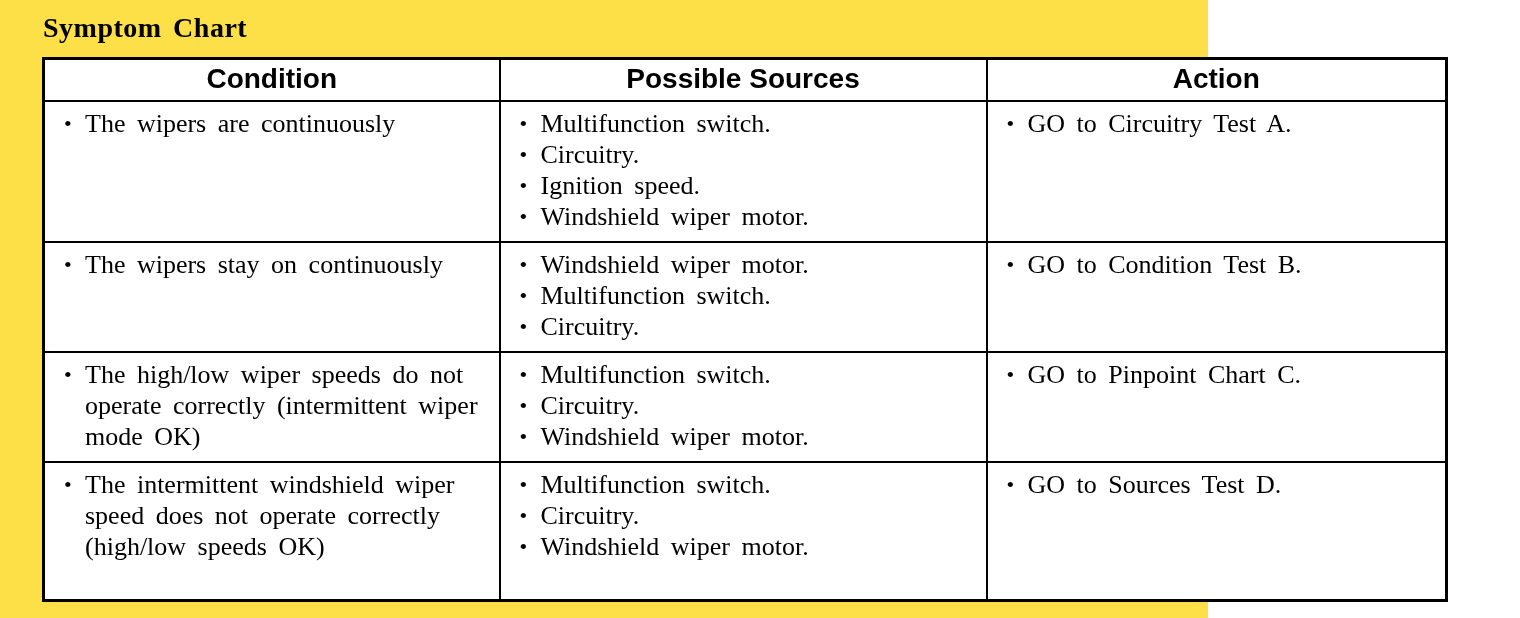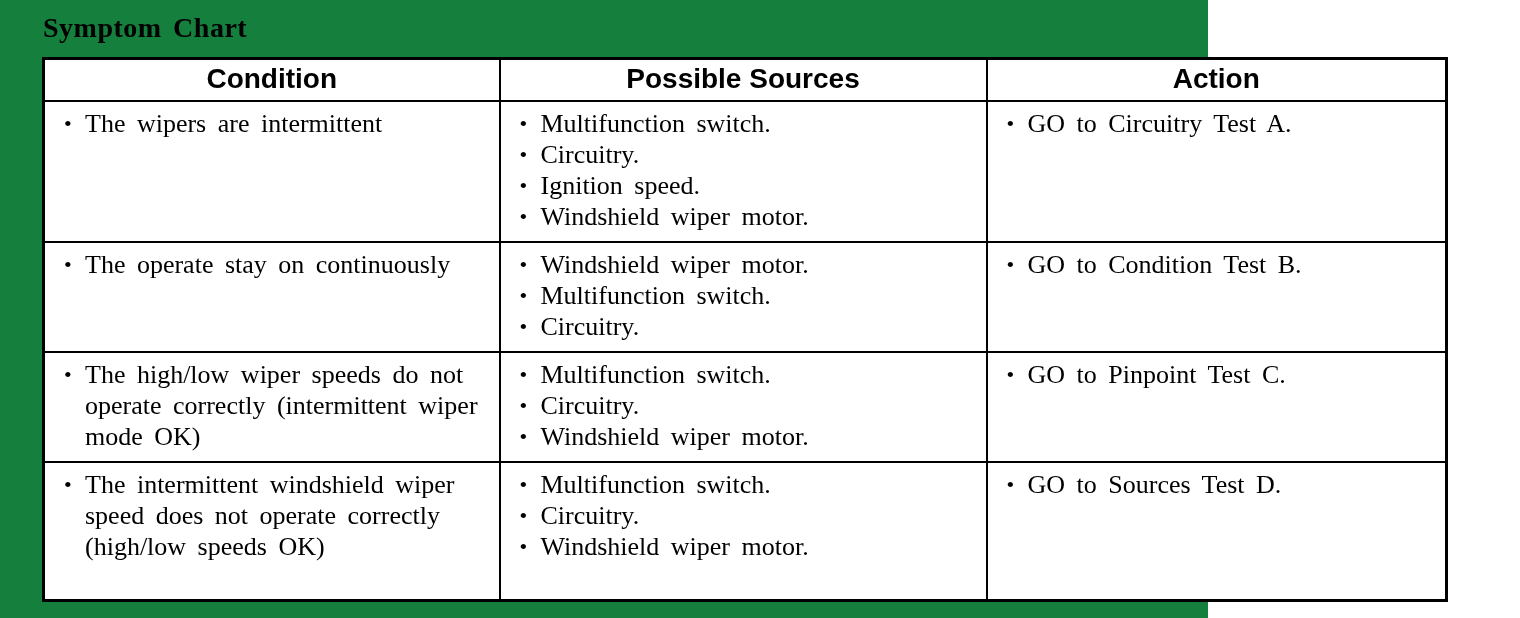--- a/index.html
+++ b/index.html
@@ -7,21 +7,21 @@
     padding: 0;
     background: #ffffff;
     width: 1520px;
     height: 618px;
     overflow: hidden;
   }
   .page {
     position: relative;
     width: 1208px;
     height: 618px;
-    background: #15803d;
+    background: #fde047;
     color: #000000;
   }
   .doc-title {
     position: absolute;
     left: 43px;
     top: 12px;
     font-family: "Liberation Serif", serif;
     font-weight: bold;
     font-size: 28px;
     letter-spacing: 0.5px;
@@ -105,21 +105,21 @@
         <th class="col-header">Possible Sources</th>
         <th class="col-header">Action</th>
       </tr>
     </thead>
     <tbody>
 
       <tr>
         <td class="cell r1">
           <div class="li">
             <span class="bullet">•</span>
-            <span class="li-text">The wipers are intermittent</span>
+            <span class="li-text">The wipers are continuously</span>
           </div>
         </td>
         <td class="cell r1">
           <div class="li">
             <span class="bullet">•</span>
             <span class="li-text">Multifunction switch.</span>
           </div>
           <div class="li">
             <span class="bullet">•</span>
             <span class="li-text">Circuitry.</span>
@@ -138,21 +138,21 @@
             <span class="bullet">•</span>
             <span class="li-text">GO to Circuitry Test A.</span>
           </div>
         </td>
       </tr>
 
       <tr>
         <td class="cell r2">
           <div class="li">
             <span class="bullet">•</span>
-            <span class="li-text">The operate stay on continuously</span>
+            <span class="li-text">The wipers stay on continuously</span>
           </div>
         </td>
         <td class="cell r2">
           <div class="li">
             <span class="bullet">•</span>
             <span class="li-text">Windshield wiper motor.</span>
           </div>
           <div class="li">
             <span class="bullet">•</span>
             <span class="li-text">Multifunction switch.</span>
@@ -187,21 +187,21 @@
             <span class="li-text">Circuitry.</span>
           </div>
           <div class="li">
             <span class="bullet">•</span>
             <span class="li-text">Windshield wiper motor.</span>
           </div>
         </td>
         <td class="cell r3">
           <div class="li">
             <span class="bullet">•</span>
-            <span class="li-text">GO to Pinpoint Test C.</span>
+            <span class="li-text">GO to Pinpoint Chart C.</span>
           </div>
         </td>
       </tr>
 
       <tr>
         <td class="cell r4">
           <div class="li">
             <span class="bullet">•</span>
             <span class="li-text">The intermittent windshield wiper speed does not operate correctly (high/low speeds OK)</span>
           </div>

